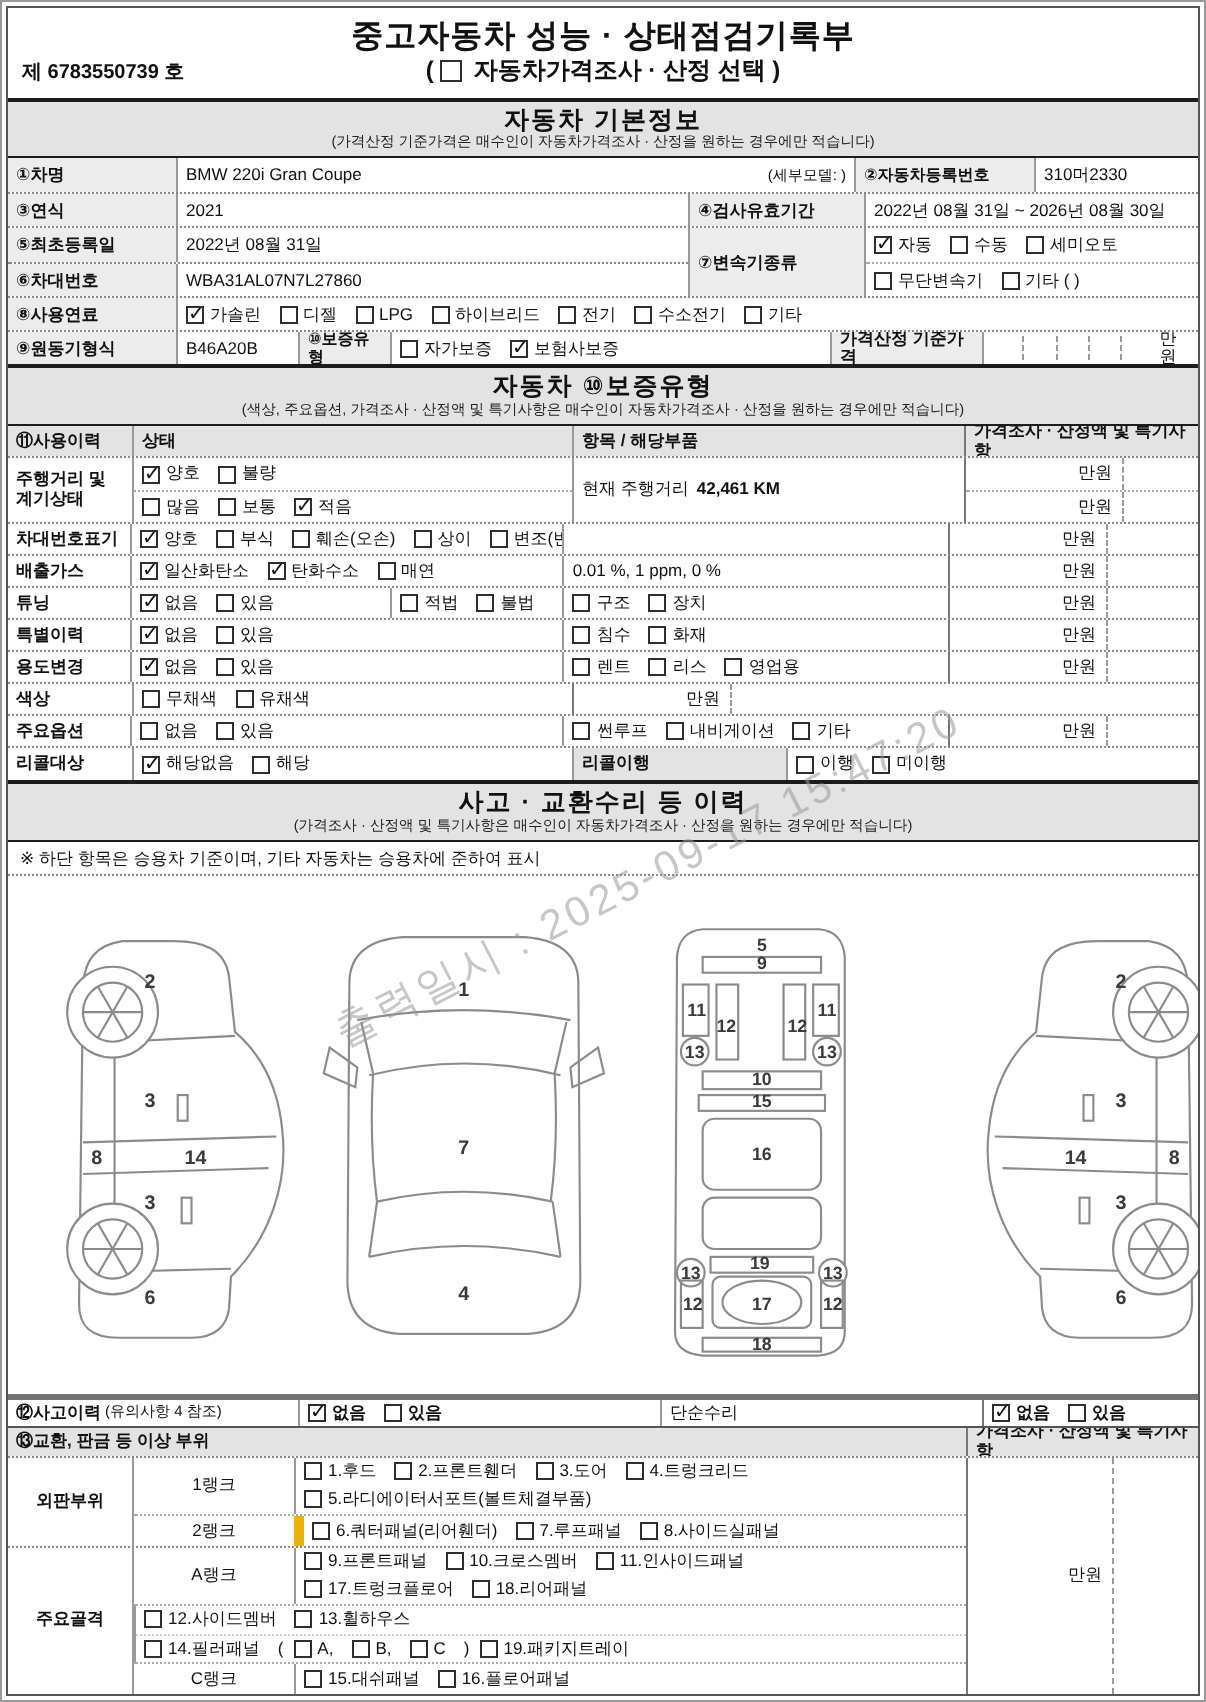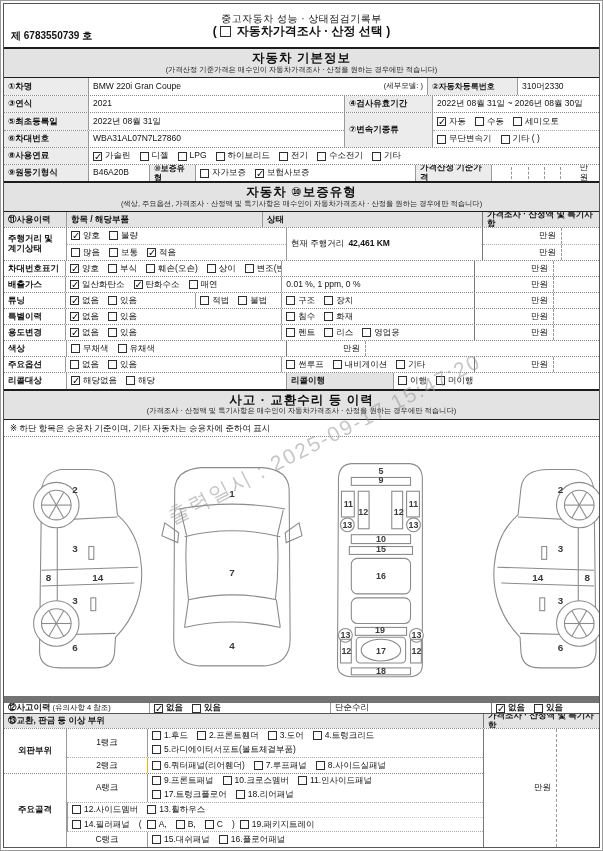--- a/index.html
+++ b/index.html
@@ -2,21 +2,21 @@
 <html><head>
 <meta charset="utf-8">
 <style>
 *{box-sizing:border-box;margin:0;padding:0}
 body{margin:0;background:#fff;font-family:"Liberation Sans","DejaVu Sans",sans-serif}
 #page{width:603px;height:851px;background:#fff;position:relative;overflow:hidden;border:1px solid #9a9a9a;padding:2px;font-size:8.5px;color:#111;line-height:1.15}
 #frame{border:1px solid #555;height:100%;display:flex;flex-direction:column;position:relative}
 
 #hdr{height:50px;position:relative;display:flex;flex-direction:column;align-items:center;justify-content:center}
 #docno{position:absolute;left:7px;bottom:6px;font-weight:700;font-size:10px}
-.t1{font-size:10px;font-weight:400;letter-spacing:.5px}
+.t1{font-size:16px;font-weight:700;letter-spacing:.5px}
 .t2{font-size:12px;font-weight:700;display:flex;align-items:center;gap:3px}
 .t3{font-size:7.5px;color:#333;margin-top:2px}
 
 .band{background:#e3e3e3;border-top:2px solid #1c1c1c;border-bottom:1px solid #1c1c1c;text-align:center;padding:2px 0 3px}
 .bt{font-size:12.5px;font-weight:700;letter-spacing:1px}
 .bn{font-size:7.3px;color:#222}
 
 .tr{display:flex;border-top:1px dotted #8a8a8a;align-items:stretch}
 .tr.first{border-top:none}
 .td{display:flex;align-items:center;padding:0 4px;border-left:1px solid #9a9a9a;min-width:0;overflow:hidden}
@@ -189,22 +189,22 @@
   </div>
 
   <div class="band">
     <div class="bt">자동차 ⑩보증유형</div>
     <div class="bn">(색상, 주요옵션, 가격조사 · 산정액 및 특기사항은 매수인이 자동차가격조사 · 산정을 원하는 경우에만 적습니다)</div>
   </div>
 
   <div>
     <div class="tr first" style="height:15px">
       <div class="td hd nb" style="width:62px">⑪사용이력</div>
+      <div class="td hd" style="width:220px">상태</div>
       <div class="td hd" style="width:196px">항목 / 해당부품</div>
-      <div class="td hd" style="width:220px">상태</div>
       <div class="td hd c" style="flex:1;border-left:1px solid #777">가격조사 · 산정액 및 특기사항</div>
     </div>
     <div style="display:flex;border-top:1px dotted #8a8a8a">
       <div class="td labw nb" style="width:62px;height:32px">주행거리 및 계기상태</div>
       <div style="width:220px;border-left:1px solid #9a9a9a">
         <div class="cg" style="height:16px">
               <span class="ci">
                 <span class="cb on">✓</span>
                 <span>양호</span>
               </span>
@@ -578,21 +578,21 @@
             <text x="564" y="52">2</text>
             <text x="564" y="112">3</text>
             <text x="591" y="141">8</text>
             <text x="541" y="141">14</text>
             <text x="564" y="164">3</text>
             <text x="564" y="212">6</text>
           </g>
     </svg>
   </div>
 
-  <div class="tr bld" style="height:17px;border-top:7px solid #737373">
+  <div class="tr bld" style="height:17px;border-top:3px solid #737373">
     <div class="td nb" style="width:145px">
       <b>⑫사고이력</b>
       <span class="small" style="margin-left:2px">(유의사항 4 참조)</span>
     </div>
     <div class="cg" style="width:181px;border-left:1px solid #9a9a9a">
           <span class="ci">
             <span class="cb on">✓</span>
             <span>없음</span>
           </span>
           <span class="ci">
@@ -647,21 +647,21 @@
               <div class="cg" style="height:14px">
                     <span class="ci">
                       <span class="cb"></span>
                       <span>5.라디에이터서포트(볼트체결부품)</span>
                     </span>
                   </div>
             </div>
           </div>
           <div style="display:flex;border-top:1px dotted #aaa">
             <div class="td nb c" style="width:80px;height:15px">2랭크</div>
-            <div class="cg" style="flex:1;height:15px;border-left:1px solid #eab308">
+            <div class="cg" style="flex:1;height:15px;border-left:5px solid #eab308">
                   <span class="ci">
                     <span class="cb"></span>
                     <span>6.쿼터패널(리어휀더)</span>
                   </span>
                   <span class="ci">
                     <span class="cb"></span>
                     <span>7.루프패널</span>
                   </span>
                   <span class="ci">
                     <span class="cb"></span>

